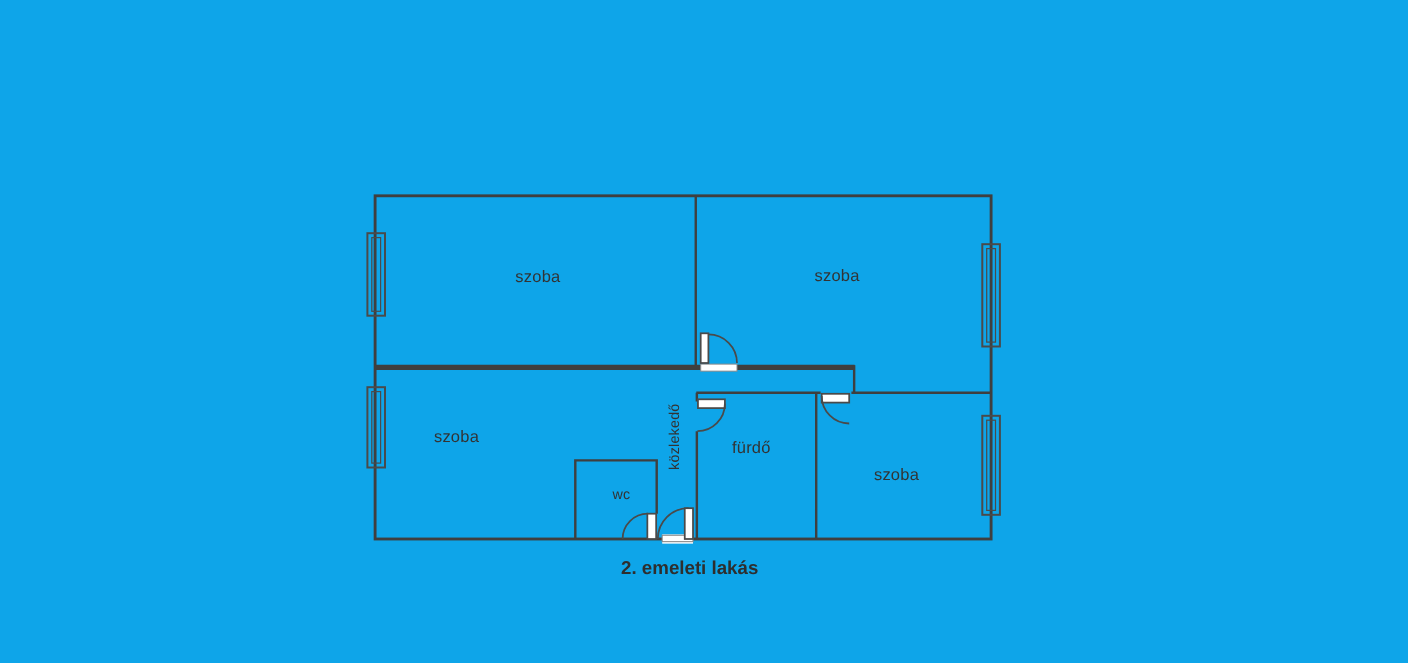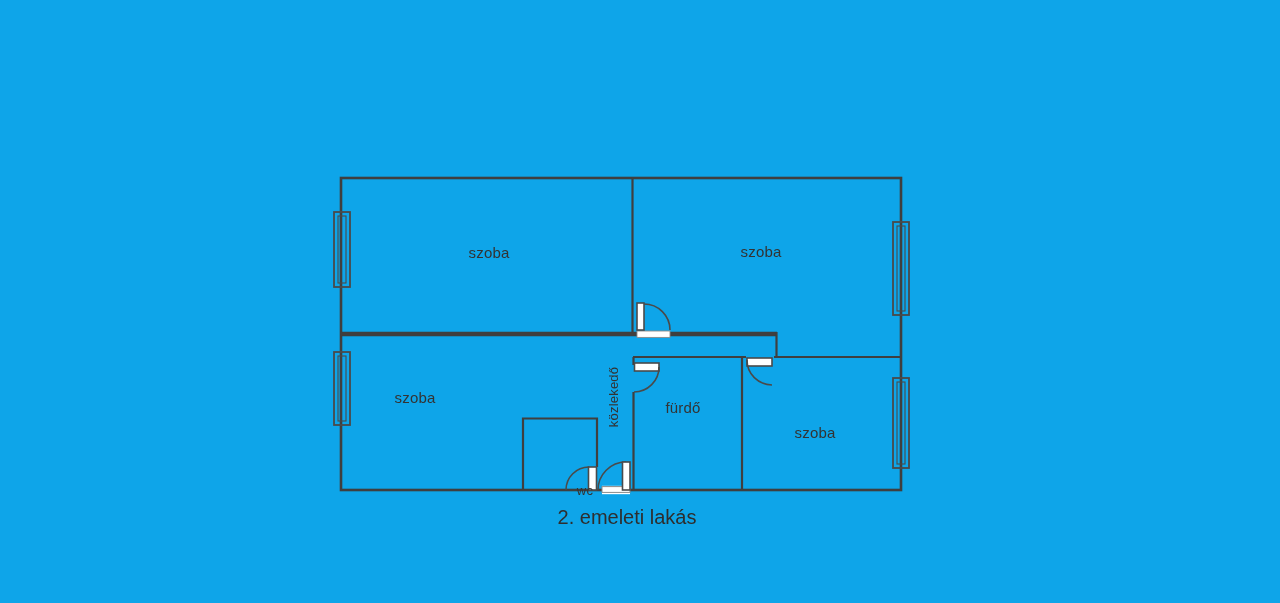--- a/index.html
+++ b/index.html
@@ -32,22 +32,23 @@
     font-size: 13px;
   }
   .room-label.vertical {
     transform: translate(-50%, -50%) rotate(-90deg);
     font-size: 13px;
   }
   .caption {
     position: absolute;
     transform: translate(-50%, -50%);
     color: #2e2e2e;
-    font-size: 20px;
+    font-size: 17px;
     white-space: nowrap;
+    font-weight: bold;
   }
   svg path, svg rect, svg line {
     vector-effect: none;
   }
 </style>
 </head>
 <body>
 
 <div id="canvas">
 
@@ -116,19 +117,19 @@
   <span class="room-label" style="left:489px; top:252px;">szoba</span>
 
   <span class="room-label" style="left:761px; top:251px;">szoba</span>
 
   <span class="room-label" style="left:415px; top:397px;">szoba</span>
 
   <span class="room-label vertical" style="left:613px; top:397px;">közlekedő</span>
 
   <span class="room-label" style="left:683px; top:407px;">fürdő</span>
 
-  <span class="room-label small" style="left:585px; top:449px;margin-top:41px;">wc</span>
+  <span class="room-label small" style="left:565px; top:449px;">wc</span>
 
   <span class="room-label" style="left:815px; top:432px;">szoba</span>
 
   <span class="caption" style="left:627px; top:517px;">2. emeleti lakás</span>
 
 </div>
 
 </body></html>

